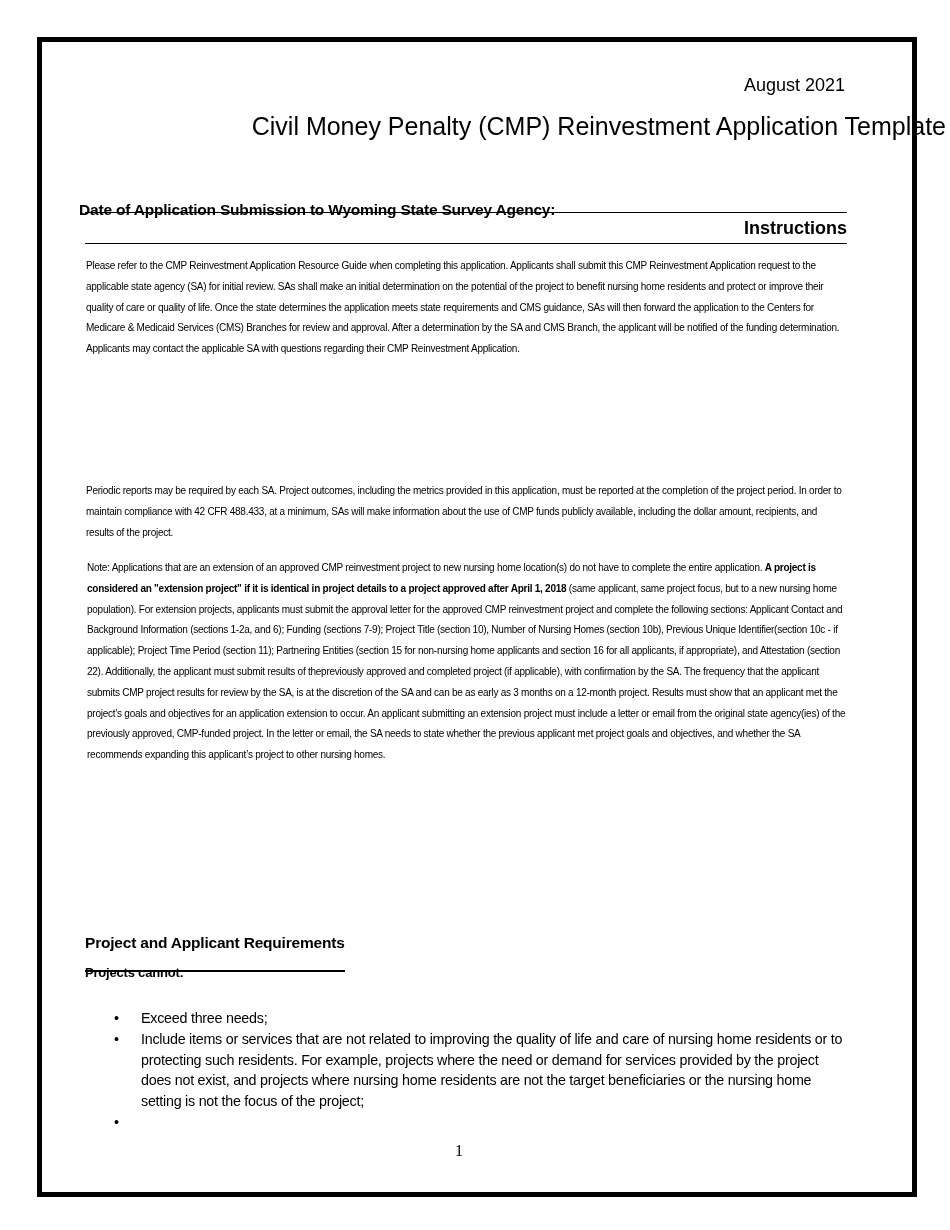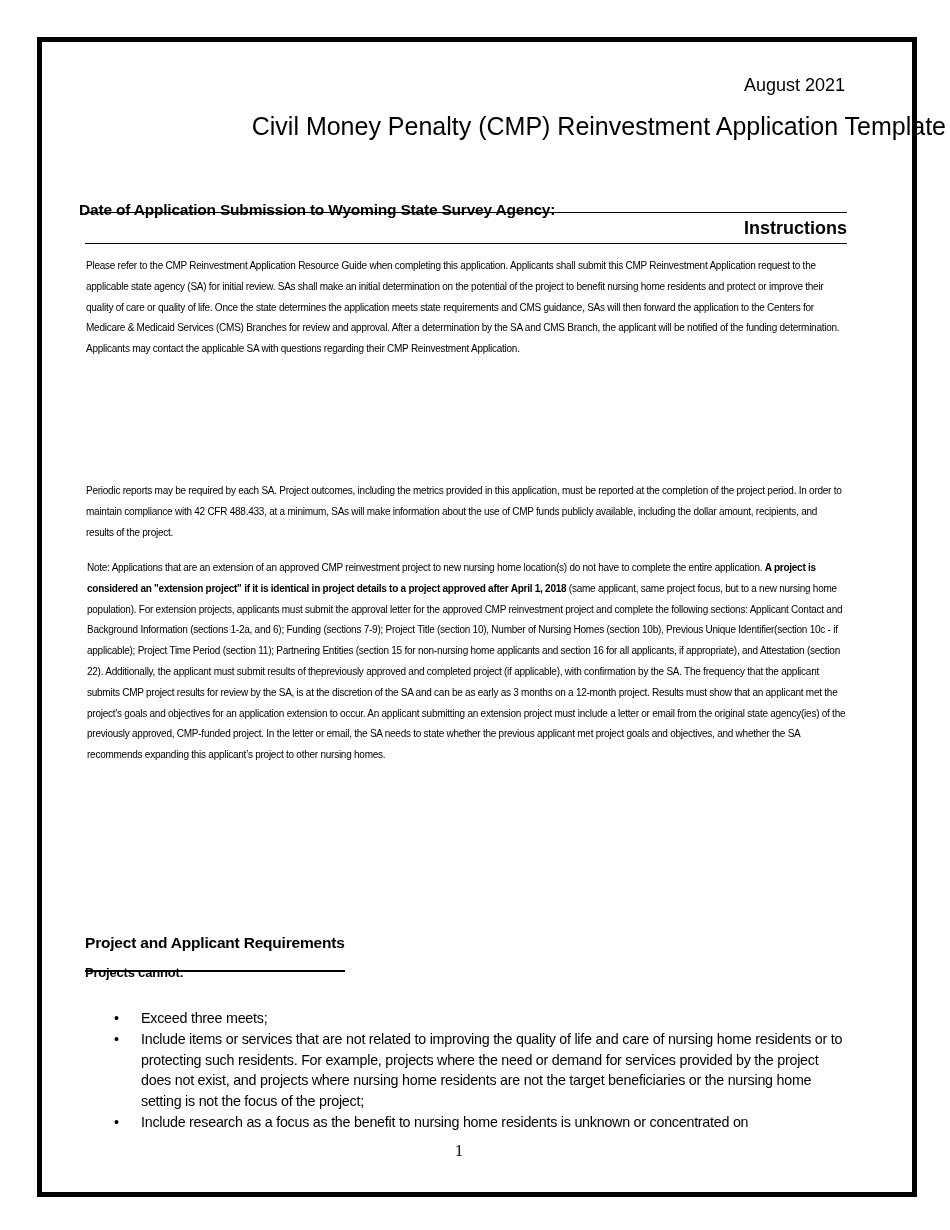--- a/index.html
+++ b/index.html
@@ -47,18 +47,18 @@
 
 <div class="para p2">Periodic reports may be required by each SA. Project outcomes, including the metrics provided in this application, must be reported at the completion of the project period. In order to maintain compliance with 42 CFR 488.433, at a minimum, SAs will make information about the use of CMP funds publicly available, including the dollar amount, recipients, and results of the project.</div>
 
 <div class="para p3"><span>Note: Applications that are an extension of an approved CMP reinvestment project to new nursing home location(s) do not have to complete the entire application. </span><b>A project is considered an "extension project" if it is identical in project details to a project approved after April 1, 2018</b><span> (same applicant, same project focus, but to a new nursing home population). For extension projects, applicants must submit the approval letter for the approved CMP reinvestment project and complete the following sections: Applicant Contact and Background Information (sections 1-2a, and 6); Funding (sections 7-9); Project Title (section 10), Number of Nursing Homes (section 10b), Previous Unique Identifier(section 10c - if applicable); Project Time Period (section 11); Partnering Entities (section 15 for non-nursing home applicants and section 16 for all applicants, if appropriate), and Attestation (section 22).  Additionally, the applicant must submit results of thepreviously approved and completed project (if applicable), with confirmation by the SA.  The frequency that the applicant submits CMP project results for review by the SA, is at the discretion of the SA and can be as early as 3 months on a 12-month project.  Results must show that an applicant met the project’s goals and objectives for an application extension to occur.  An applicant submitting an extension project must include a letter or email from the original state agency(ies) of the previously approved, CMP-funded project. In the letter or email, the SA needs to state whether the previous applicant met project goals and objectives, and whether the SA recommends expanding this applicant’s project to other nursing homes.</span></div>
 
 <div class="section-head">Project and Applicant Requirements</div>
 
 <div class="projects-cannot">Projects cannot:</div>
 
 <ul class="bullets">
-  <li><span class="dot">•</span><span>Exceed three meets;</span></li>
+  <li><span class="dot">•</span><span>Exceed three needs;</span></li>
   <li><span class="dot">•</span><span>Include items or services that are not related to improving the quality of life and care of nursing home residents or to protecting such residents. For example, projects where the need or demand for services provided by the project does not exist, and projects where nursing home residents are not the target beneficiaries or the nursing home setting is not the focus of the project;</span></li>
-  <li><span class="dot">•</span><span>Include research as a focus as the benefit to nursing home residents is unknown or concentrated on</span></li>
+  <li><span class="dot">•</span></li>
 </ul>
 
 <div class="page-num">1</div>
 
 </body></html>

